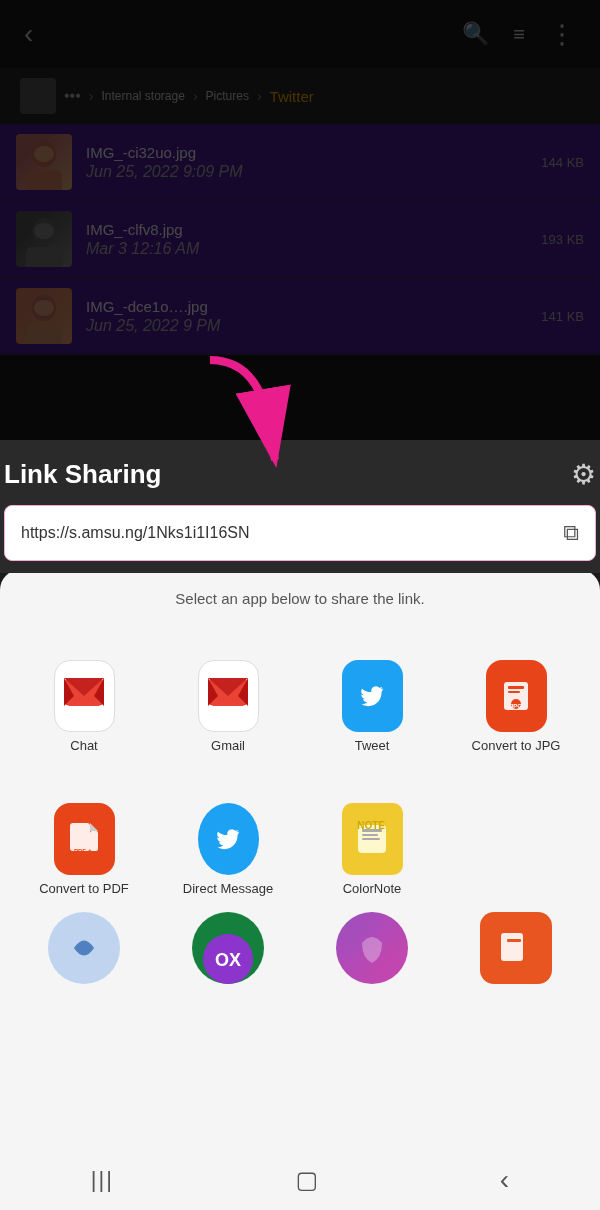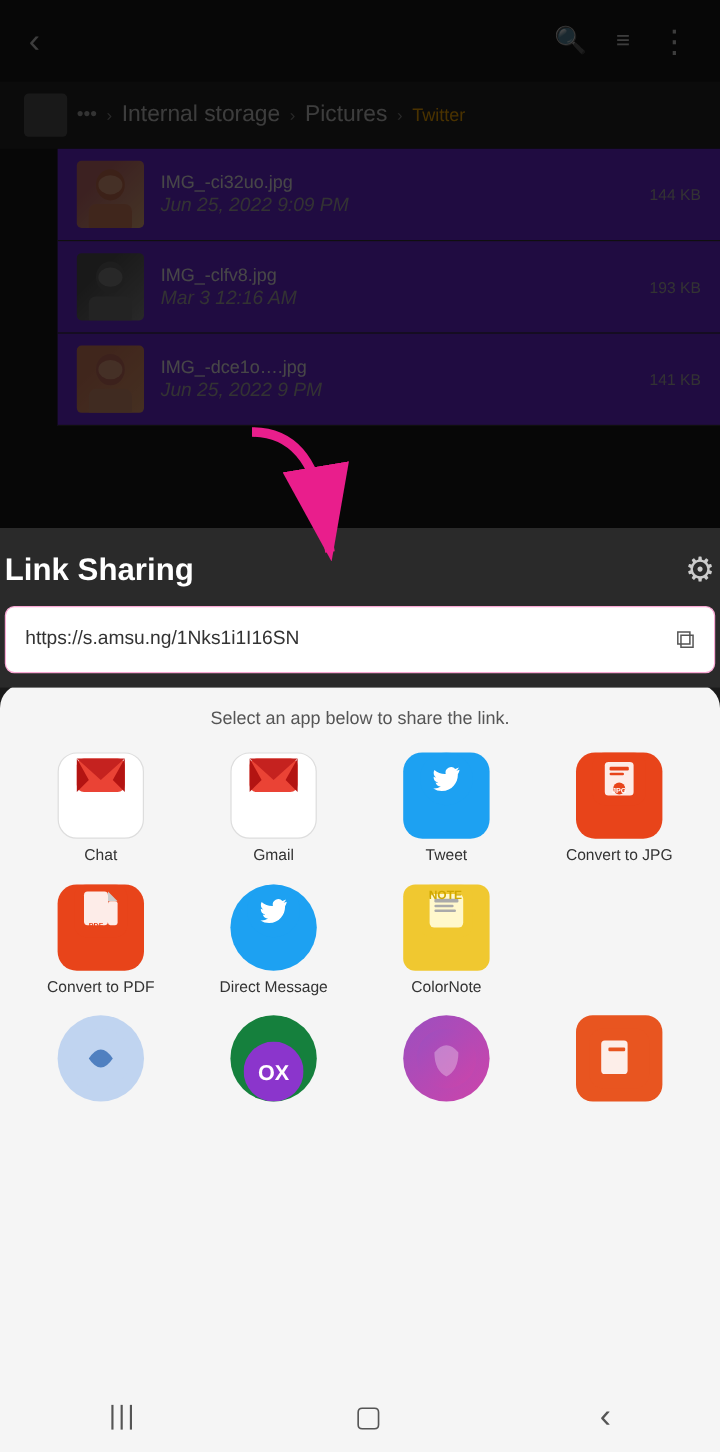--- a/index.html
+++ b/index.html
@@ -45,36 +45,35 @@
       background: #555;
       border-radius: 4px;
       flex-shrink: 0;
     }
     .breadcrumb-dots {
       color: #aaa;
       font-size: 16px;
     }
     .breadcrumb-text {
       color: #ccc;
-      font-size: 19px;
+      font-size: 12px;
     }
     .breadcrumb-sep {
       color: #888;
       font-size: 14px;
     }
     .breadcrumb-active {
       color: #f7a800;
       font-size: 15px;
       font-weight: 500;
     }
 
     
     .file-list {
-      background: #6d28d9;
-      margin-left: 48px;
+      background: #4c1d95;
     }
     .file-item {
       display: flex;
       align-items: center;
       padding: 10px 16px;
       border-bottom: 1px solid #333;
       gap: 14px;
     }
     .file-thumb {
       width: 56px;
@@ -188,28 +187,29 @@
       margin-bottom: 16px;
     }
     .app-item {
       display: flex;
       flex-direction: column;
       align-items: center;
       gap: 6px;
       cursor: pointer;
     }
     .app-icon {
-      width: 72px;
+      width: 61px;
       height: 72px;
       border-radius: 16px;
       display: flex;
-      align-items: flex-start;
+      align-items: center;
       justify-content: center;
       font-size: 36px;
       font-weight: bold;
+      margin-top: 33px;
     }
     .app-label {
       color: #333;
       font-size: 13px;
       text-align: center;
       line-height: 1.2;
     }
     .icon-tweet { background: #1DA1F2; }
     .icon-convert-jpg { background: #e8441a; }
     .icon-convert-pdf { background: #e8441a; }

